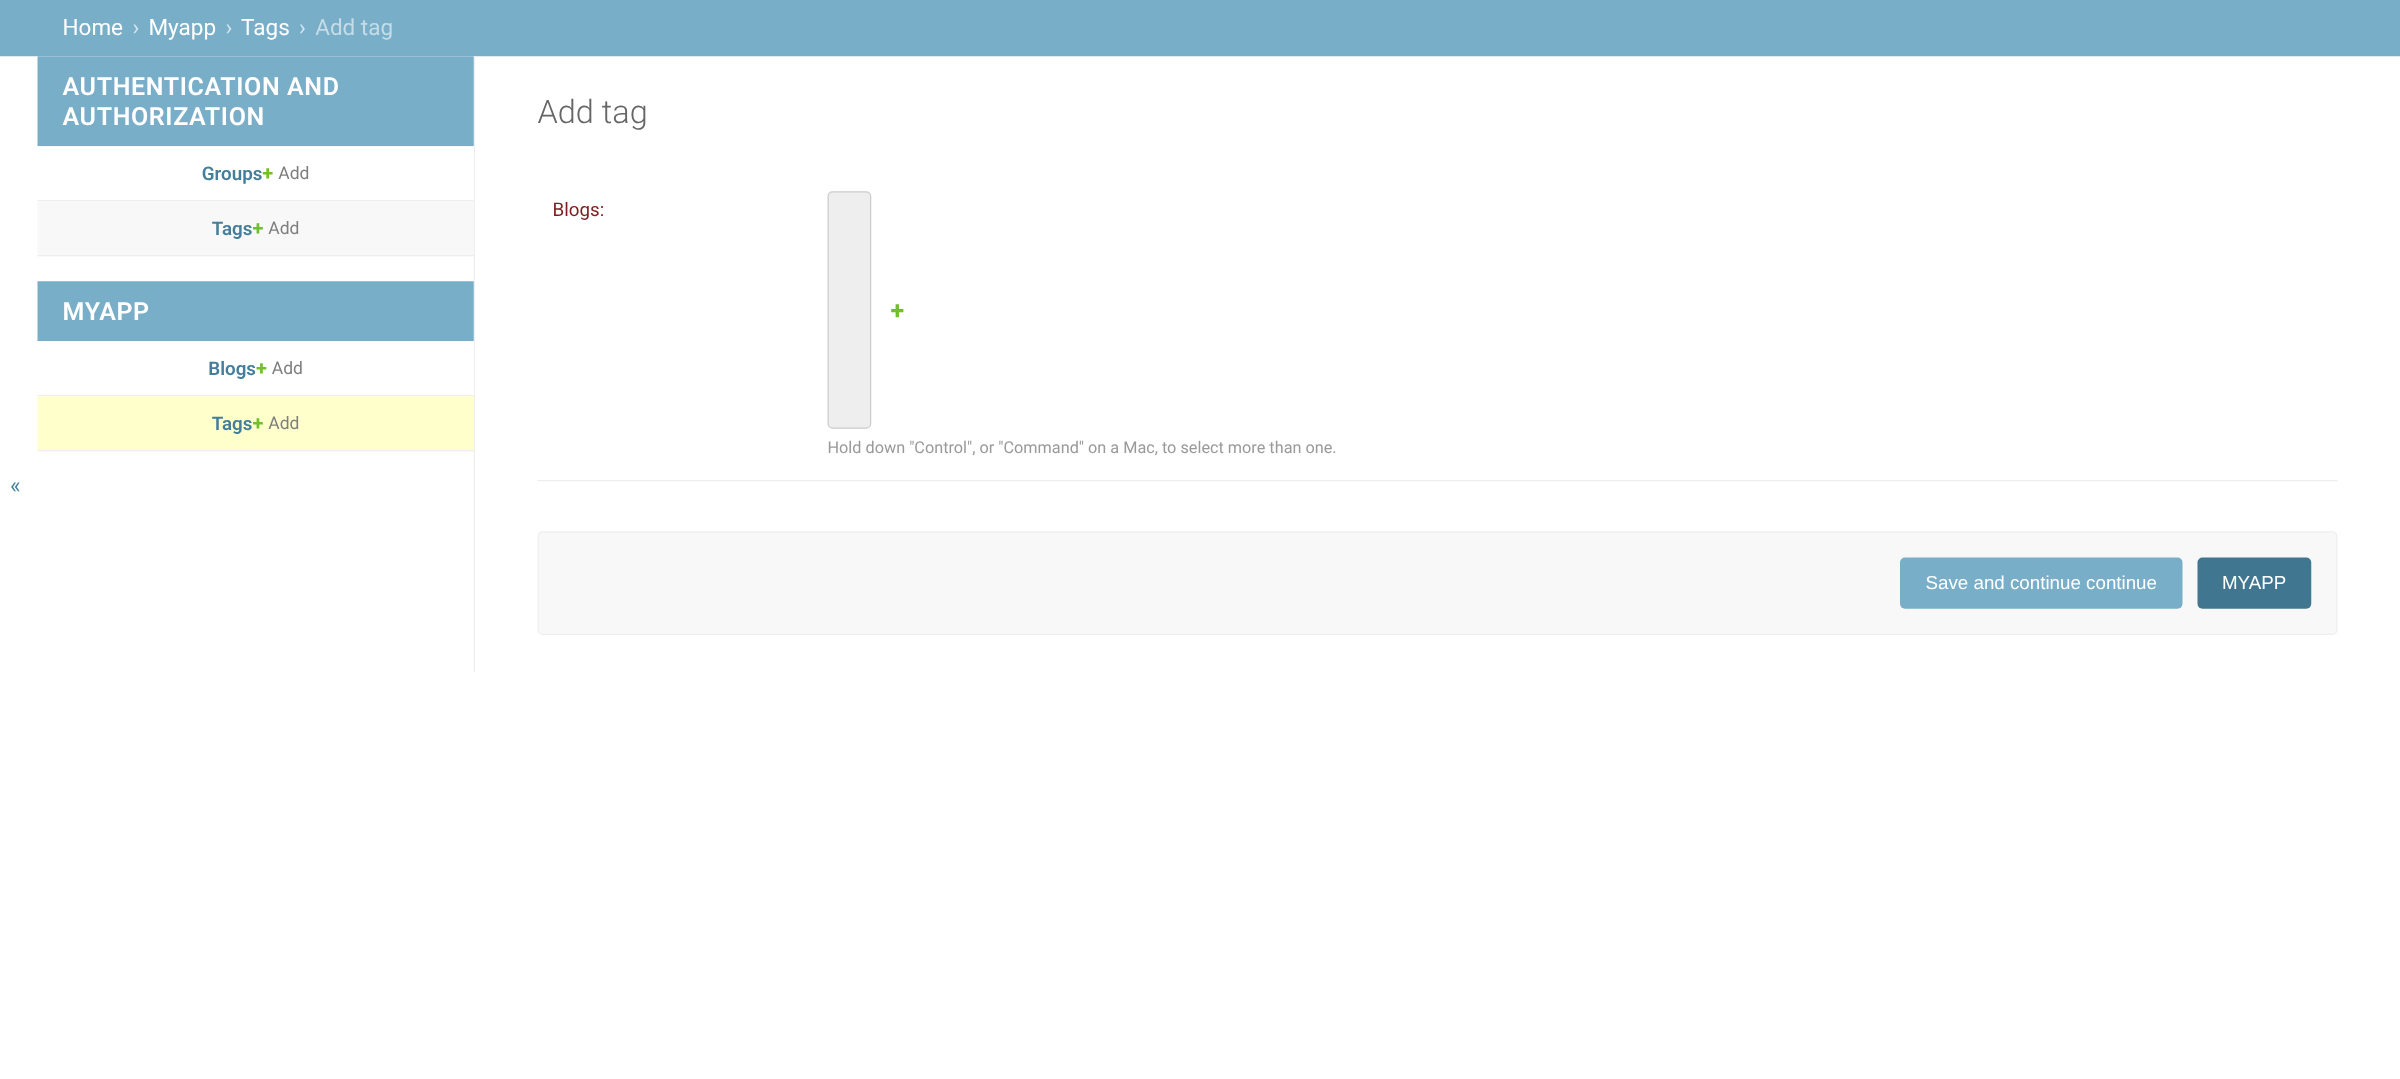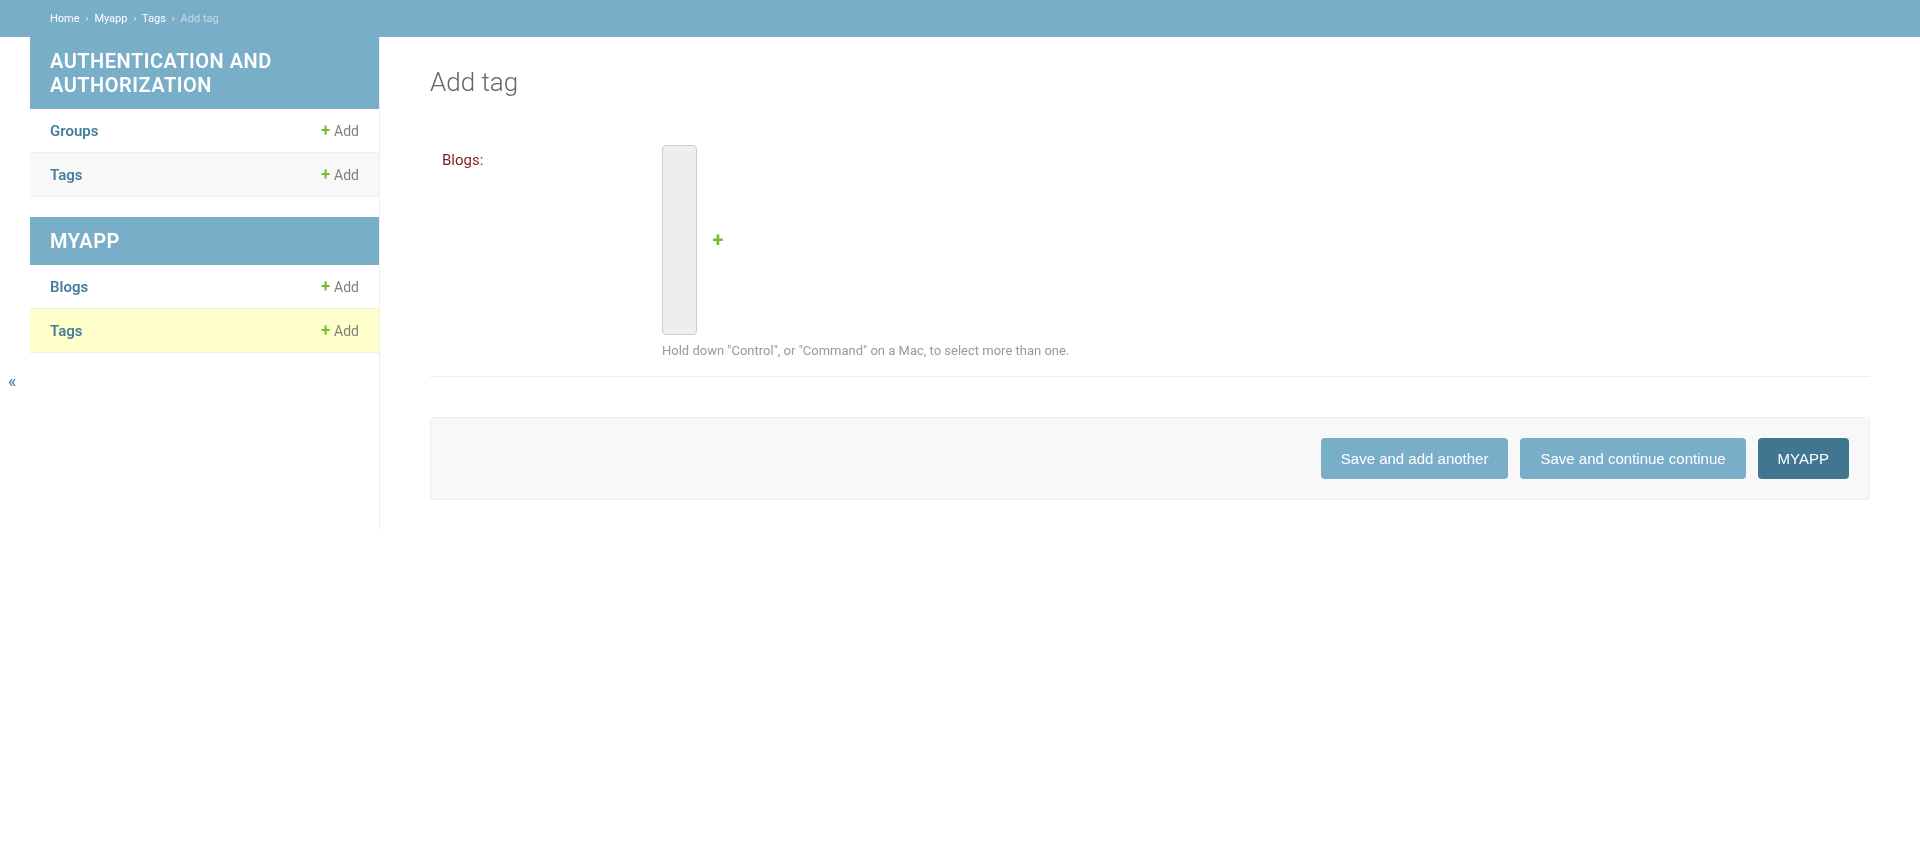--- a/index.html
+++ b/index.html
@@ -6,21 +6,21 @@
 body {
   font-family: -apple-system, BlinkMacSystemFont, "Segoe UI", Roboto, "Helvetica Neue", Arial, sans-serif;
   background: #fff;
   color: #333;
   font-size: 14px;
 }
 .breadcrumbs {
   background: #79aec8;
   color: #fff;
   padding: 12px 50px;
-  font-size: 11px;
+  font-size: 18px;
 }
 .breadcrumbs a { color: #fff; text-decoration: none; }
 .breadcrumbs .sep { color: #d6e5ef; margin: 0 3px; }
 .breadcrumbs .current { color: #c4dce8; }
 .container {
   display: flex;
   position: relative;
 }
 .collapse-handle {
   position: absolute;
@@ -44,21 +44,21 @@
   background: #79aec8;
   color: #fff;
   padding: 12px 20px;
   font-weight: 600;
   font-size: 20px;
   letter-spacing: 0.5px;
 }
 .module-header a { color: #fff; text-decoration: none; }
 .module-row {
   display: flex;
-  justify-content: space-between;
+  justify-content: center;
   align-items: center;
   padding: 12px 20px;
   border-bottom: 1px solid #eee;
   background: #fff;
 }
 .module-row.alt { background: #f8f8f8; }
 .module-row.active { background: #ffffcc; }
 .module-row-name { color: #447e9b; font-weight: 600; text-decoration: none; font-size: 15px; }
 .add-link { color: #7f7f7f; text-decoration: none; font-size: 14px; display: inline-flex; align-items: center; }
 .plus-icon { color: #70bf2b; font-weight: bold; font-size: 16px; margin-right: 4px; }
@@ -207,19 +207,18 @@
         <div class="field">
           <div>
             <select multiple="" class="multi-select"></select>
             <span class="related-add">+</span>
           </div>
           <div class="help-text">Hold down "Control", or "Command" on a Mac, to select more than one.</div>
         </div>
       </div>
 
       <div class="submit-row">
-        <button type="button" class="btn btn-secondary">Save and add another</button>
         <button type="button" class="btn btn-secondary">Save and continue continue</button>
         <button type="submit" class="btn btn-primary">MYAPP</button>
       </div>
     </form>
   </main>
 </div>
 
 </body></html>

